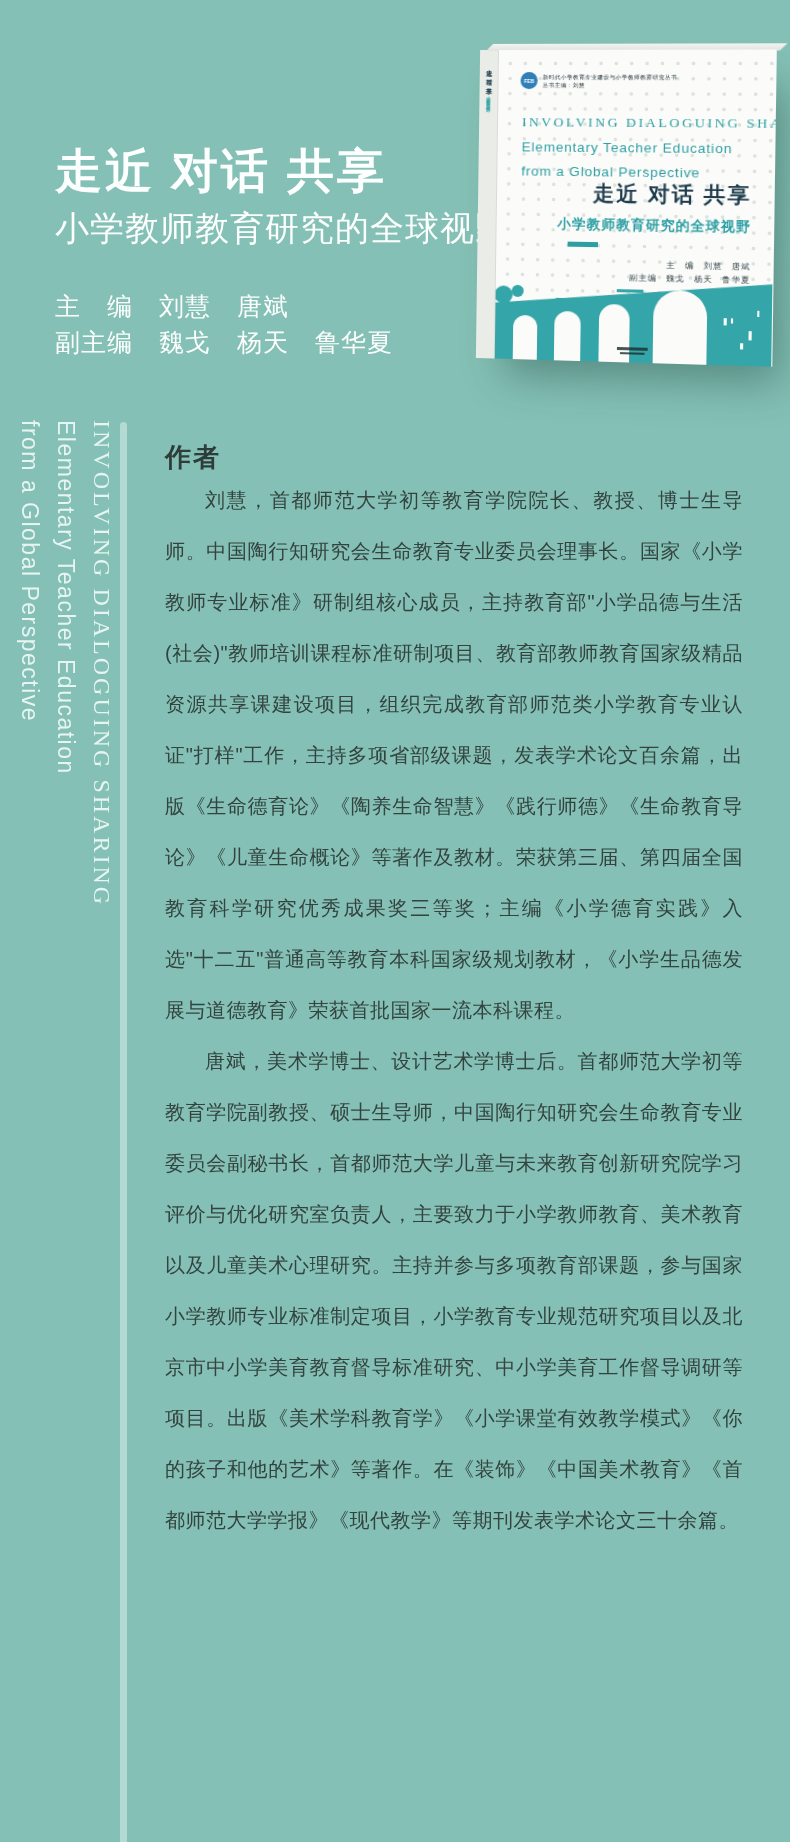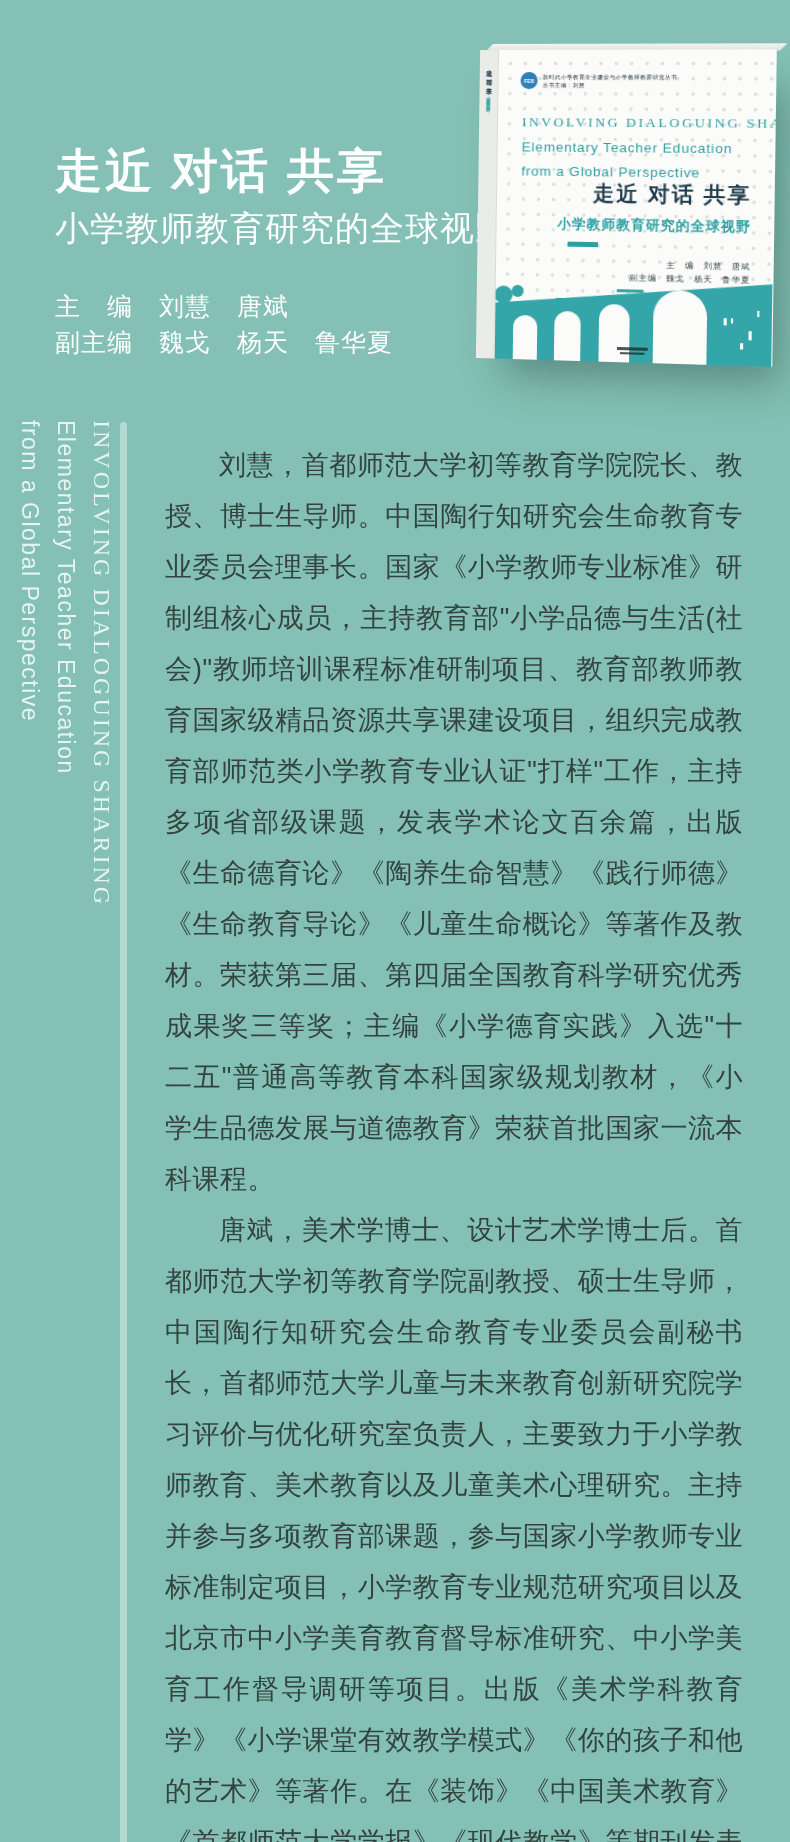--- a/index.html
+++ b/index.html
@@ -88,21 +88,21 @@
   
   .divider-strip{
     position:absolute;left:120px;top:422px;width:7px;height:1420px;
     background:#b3dad3;border-radius:4px 4px 0 0;
   }
 
   
   .content{position:absolute;left:165px;top:440px;width:578px;color:#33433f;}
   .section-heading{font-size:26px;font-weight:bold;letter-spacing:2px;color:#2e3d3a;}
   .content p{
-    font-size:27px;line-height:51px;text-align:justify;letter-spacing:0.5px;
+    font-size:20px;line-height:51px;text-align:justify;letter-spacing:0.5px;
     margin:0;text-indent:2em;
   }
   .para-1{margin-top:50px;}
   .para-2{margin-top:40px;}
 </style>
 </head>
 <body>
 
 <div class="hero">
   <div class="hero-title">走近 对话 共享</div>
@@ -165,16 +165,17 @@
 
 <div class="side-vertical">
   <div class="side-line side-line-1">INVOLVING  DIALOGUING  SHARING</div>
   <div class="side-line side-line-2">Elementary Teacher Education</div>
   <div class="side-line side-line-3">from a Global Perspective</div>
 </div>
 
 <div class="divider-strip"></div>
 
 <div class="content">
+  <div class="section-heading">作者</div>
   <p class="para-1">刘慧，首都师范大学初等教育学院院长、教授、博士生导师。中国陶行知研究会生命教育专业委员会理事长。国家《小学教师专业标准》研制组核心成员，主持教育部"小学品德与生活(社会)"教师培训课程标准研制项目、教育部教师教育国家级精品资源共享课建设项目，组织完成教育部师范类小学教育专业认证"打样"工作，主持多项省部级课题，发表学术论文百余篇，出版《生命德育论》《陶养生命智慧》《践行师德》《生命教育导论》《儿童生命概论》等著作及教材。荣获第三届、第四届全国教育科学研究优秀成果奖三等奖；主编《小学德育实践》入选"十二五"普通高等教育本科国家级规划教材，《小学生品德发展与道德教育》荣获首批国家一流本科课程。</p>
   <p class="para-2">唐斌，美术学博士、设计艺术学博士后。首都师范大学初等教育学院副教授、硕士生导师，中国陶行知研究会生命教育专业委员会副秘书长，首都师范大学儿童与未来教育创新研究院学习评价与优化研究室负责人，主要致力于小学教师教育、美术教育以及儿童美术心理研究。主持并参与多项教育部课题，参与国家小学教师专业标准制定项目，小学教育专业规范研究项目以及北京市中小学美育教育督导标准研究、中小学美育工作督导调研等项目。出版《美术学科教育学》《小学课堂有效教学模式》《你的孩子和他的艺术》等著作。在《装饰》《中国美术教育》《首都师范大学学报》《现代教学》等期刊发表学术论文三十余篇。</p>
 
 </div>
 
 </body></html>

